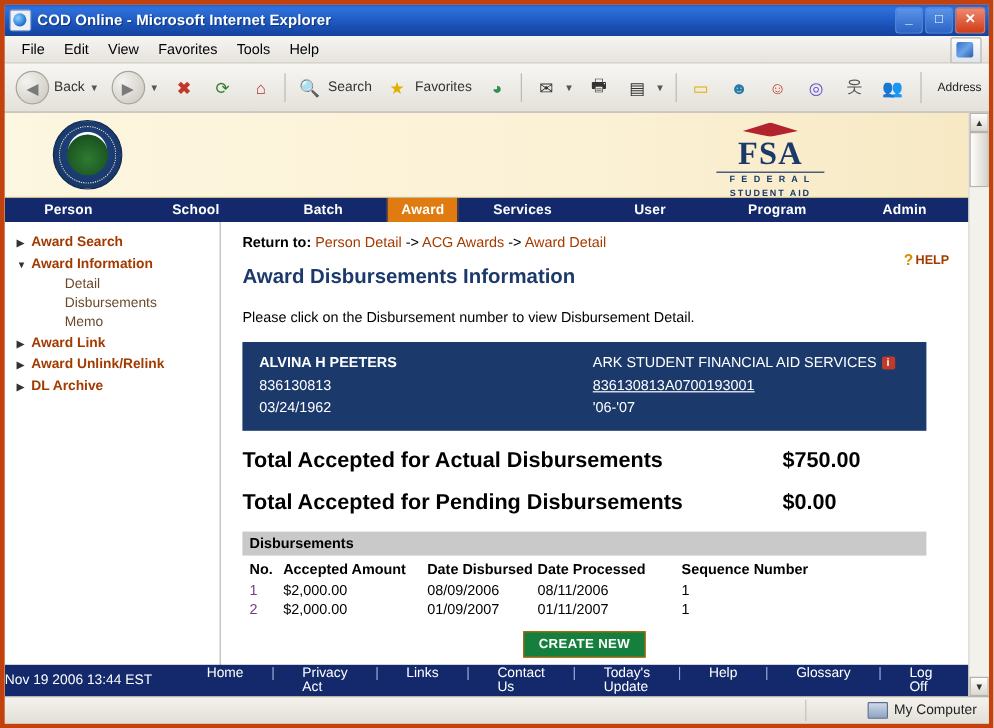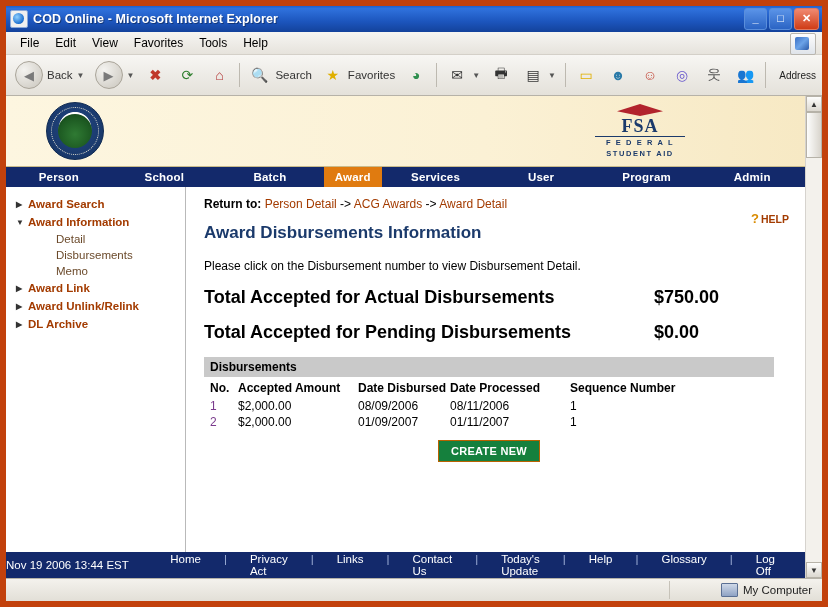--- a/index.html
+++ b/index.html
@@ -12,21 +12,21 @@
     height: 607px;
     overflow: hidden;
     font-family: "Liberation Sans", sans-serif;
     font-size: 12px;
     color: #000;
   }
   .window {
     width: 828px;
     height: 607px;
     box-sizing: border-box;
-    border: 6px solid #c2410c;
+    border: 4px solid #c2410c;
     background: #d6d3ce;
     display: flex;
     flex-direction: column;
     position: relative;
   }
 
   
   .titlebar {
     height: 26px;
     background: linear-gradient(to bottom, #1f5fcb 0%, #2f72dd 10%, #1c55bd 60%, #13429b 100%);
@@ -227,21 +227,21 @@
     width: 90px;
   }
   .fsa-cap {
     width: 46px; height: 12px;
     margin: 0 auto 1px;
     background: #b2232c;
     clip-path: polygon(0 60%, 50% 0, 100% 60%, 50% 100%);
   }
   .fsa-big {
     font-family: "Liberation Serif", serif;
-    font-size: 18px;
+    font-size: 27px;
     font-weight: bold;
     color: #1b3a6b;
     letter-spacing: 1px;
     line-height: 1;
   }
   .fsa-sub {
     font-size: 7.5px;
     font-weight: bold;
     color: #1b3a6b;
     letter-spacing: 1.6px;
@@ -676,20 +676,34 @@
 
           <div class="h1">Award Disbursements Information</div>
 
           <div class="help">
             <span class="qmark">?</span>
             <span>HELP</span>
           </div>
 
           <div class="instruction">Please click on the Disbursement number to view Disbursement Detail.</div>
 
+          <div class="bluebox">
+            <div class="col1">
+              <div class="name">ALVINA H PEETERS</div>
+              <div>836130813</div>
+              <div>03/24/1962</div>
+            </div>
+            <div class="col2">
+              <div>
+                <span>ARK STUDENT FINANCIAL AID SERVICES</span><span class="info-badge">i</span>
+              </div>
+              <div><a href="#">836130813A0700193001</a></div>
+              <div>'06-'07</div>
+            </div>
+          </div>
 
           <div class="totals">
             <div class="total-row">
               <div class="tl">Total Accepted for Actual Disbursements</div>
               <div>$750.00</div>
             </div>
             <div class="total-row">
               <div class="tl">Total Accepted for Pending Disbursements</div>
               <div>$0.00</div>
             </div>

